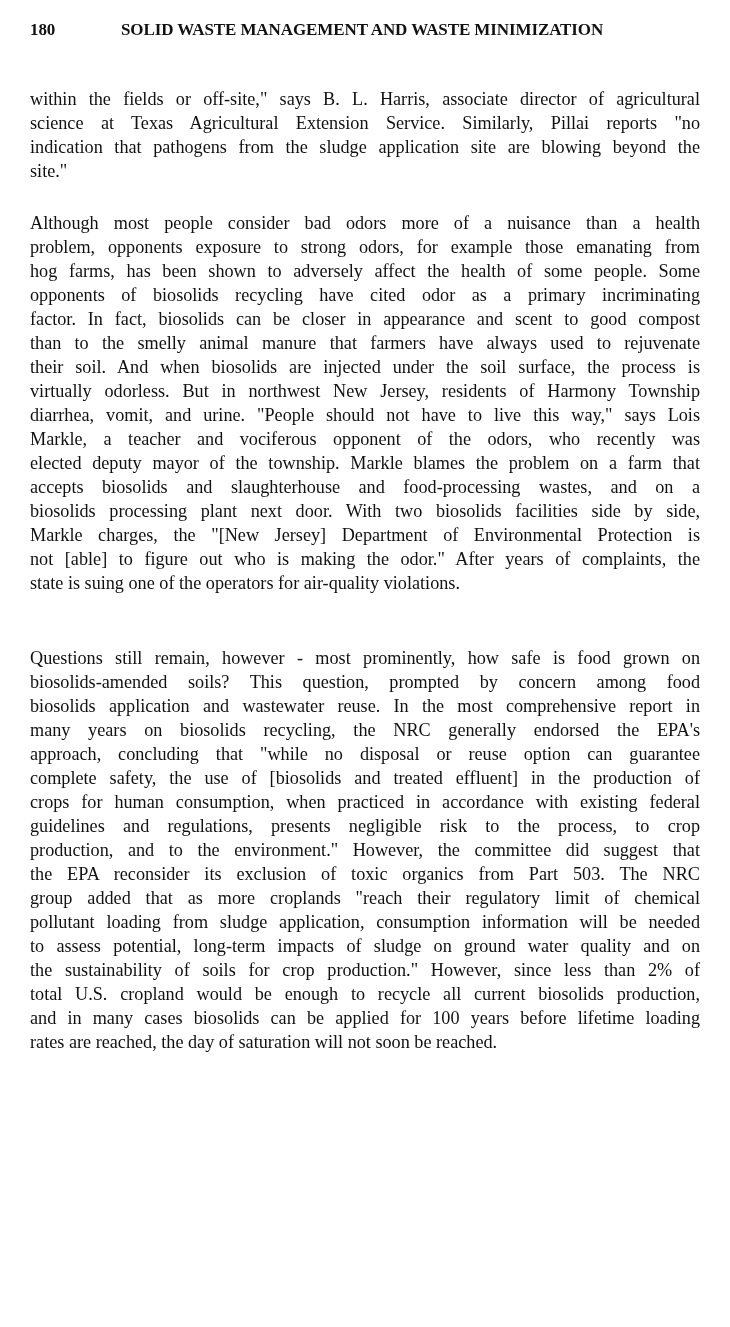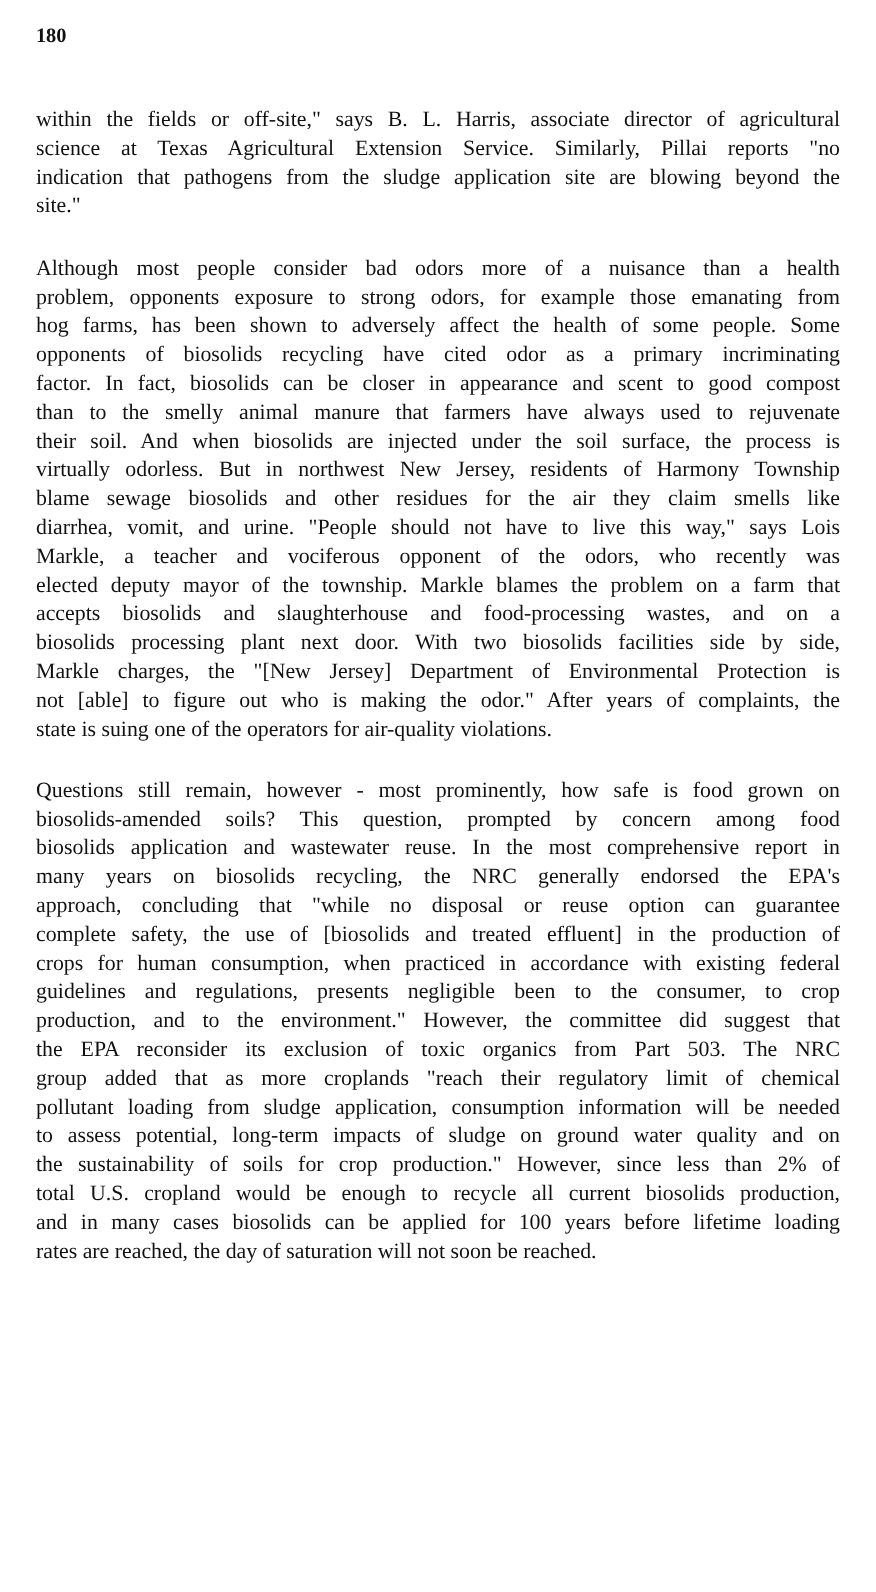--- a/index.html
+++ b/index.html
@@ -56,56 +56,56 @@
     }
     #p1 { top: 87px; }
     #p2 { top: 211px; }
     #p3 { top: 646px; font-family: Liberation Serif, serif; }
   </style>
 </head>
 <body>
 
 <div class="page-header">
   <span class="page-number">180</span>
+  <span class="running-title">SOLID WASTE MANAGEMENT AND WASTE MINIMIZATION</span>
 </div>
 
 <div class="para" id="p1">
     <span class="line">within the fields or off-site," says B. L. Harris, associate director of agricultural</span>
     <span class="line">science at Texas Agricultural Extension Service. Similarly, Pillai reports "no</span>
     <span class="line">indication that pathogens from the sludge application site are blowing beyond the</span>
     <span class="line last">site."</span>
   </div>
 <div class="para" id="p2">
     <span class="line">Although most people consider bad odors more of a nuisance than a health</span>
     <span class="line">problem, opponents exposure to strong odors, for example those emanating from</span>
     <span class="line">hog farms, has been shown to adversely affect the health of some people. Some</span>
     <span class="line">opponents of biosolids recycling have cited odor as a primary incriminating</span>
     <span class="line">factor. In fact, biosolids can be closer in appearance and scent to good compost</span>
     <span class="line">than to the smelly animal manure that farmers have always used to rejuvenate</span>
     <span class="line">their soil. And when biosolids are injected under the soil surface, the process is</span>
     <span class="line">virtually odorless. But in northwest New Jersey, residents of Harmony Township</span>
-    <span class="line">blame sewage biosolids and other residues for the air they claim smells like</span>
     <span class="line">diarrhea, vomit, and urine. "People should not have to live this way," says Lois</span>
     <span class="line">Markle, a teacher and vociferous opponent of the odors, who recently was</span>
     <span class="line">elected deputy mayor of the township. Markle blames the problem on a farm that</span>
     <span class="line">accepts biosolids and slaughterhouse and food-processing wastes, and on a</span>
     <span class="line">biosolids processing plant next door. With two biosolids facilities side by side,</span>
     <span class="line">Markle charges, the "[New Jersey] Department of Environmental Protection is</span>
     <span class="line">not [able] to figure out who is making the odor." After years of complaints, the</span>
     <span class="line last">state is suing one of the operators for air-quality violations.</span>
   </div>
 <div class="para" id="p3">
     <span class="line">Questions still remain, however - most prominently, how safe is food grown on</span>
     <span class="line">biosolids-amended soils? This question, prompted by concern among food</span>
     <span class="line">biosolids application and wastewater reuse. In the most comprehensive report in</span>
     <span class="line">many years on biosolids recycling, the NRC generally endorsed the EPA's</span>
     <span class="line">approach, concluding that "while no disposal or reuse option can guarantee</span>
     <span class="line">complete safety, the use of [biosolids and treated effluent] in the production of</span>
     <span class="line">crops for human consumption, when practiced in accordance with existing federal</span>
-    <span class="line">guidelines and regulations, presents negligible been to the consumer, to crop</span>
+    <span class="line">guidelines and regulations, presents negligible risk to the process, to crop</span>
     <span class="line">production, and to the environment." However, the committee did suggest that</span>
     <span class="line">the EPA reconsider its exclusion of toxic organics from Part 503.  The NRC</span>
     <span class="line">group added that as more croplands "reach their regulatory limit of chemical</span>
     <span class="line">pollutant loading from sludge application, consumption information will be needed</span>
     <span class="line">to assess potential, long-term impacts of sludge on ground water quality and on</span>
     <span class="line">the sustainability of soils for crop production." However, since less than 2% of</span>
     <span class="line">total U.S. cropland would be enough to recycle all current biosolids production,</span>
     <span class="line">and in many cases biosolids can be applied for 100 years before lifetime loading</span>
     <span class="line last">rates are reached, the day of saturation will not soon be reached.</span>
   </div>

